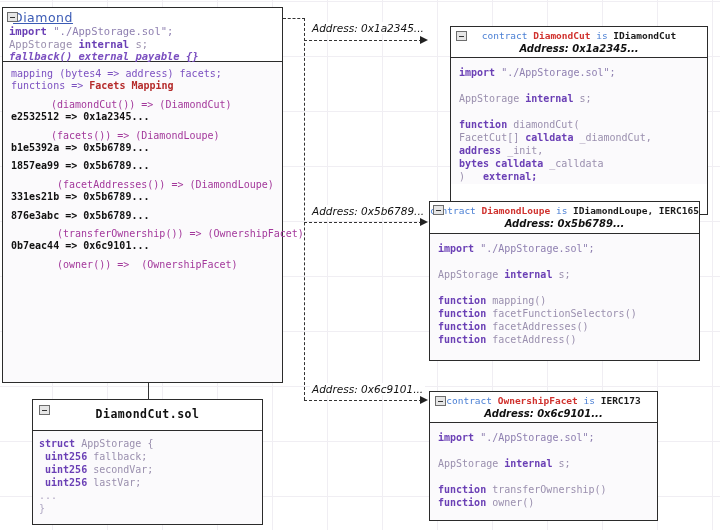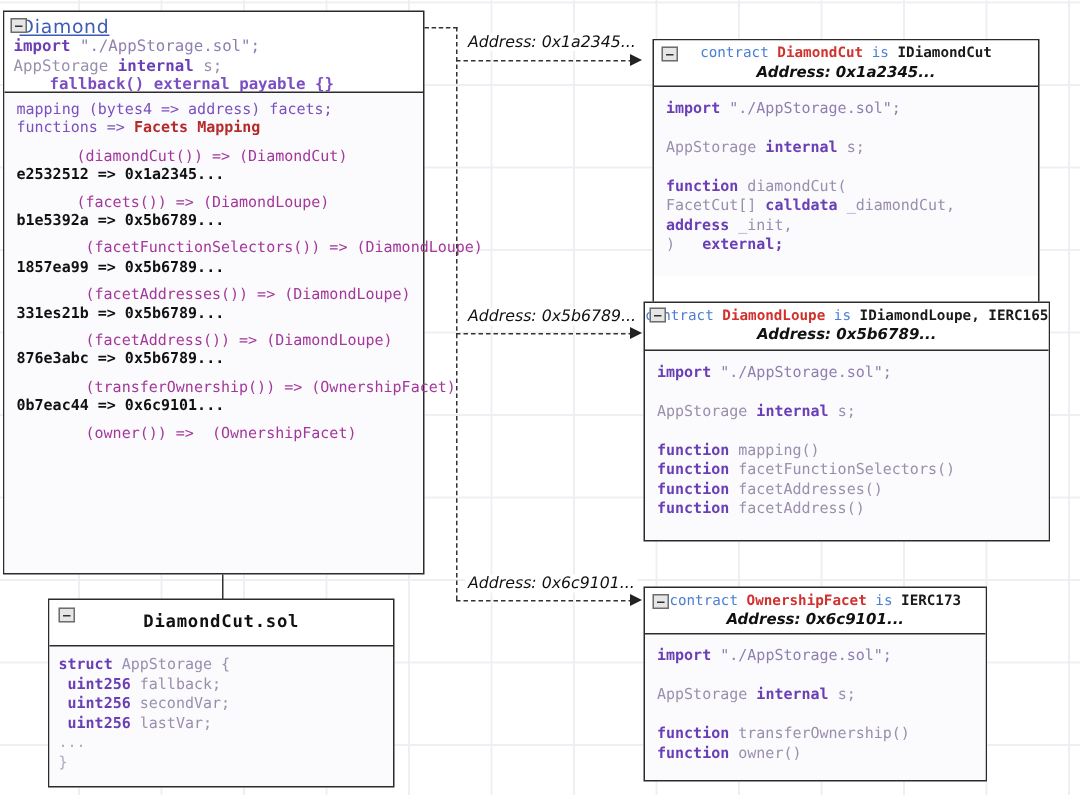--- a/index.html
+++ b/index.html
@@ -54,21 +54,21 @@
   #diamond .bl{font-size:10px;line-height:12.4px;white-space:pre;}
   #diamond .gap{height:6px;}
 
   
   .rnode .hdr{padding-top:3px;text-align:center;}
   .rnode .ct{font-size:9.5px;line-height:12px;white-space:pre;}
   .rnode .addr{font-family:"DejaVu Sans", sans-serif;font-style:italic;font-weight:bold;font-size:10px;color:#111;line-height:13px;}
   .rnode .body{padding:8px 8px 0 8px;}
   .rnode .rl{font-size:10px;line-height:13px;white-space:pre;}
 
-  #dcut{left:435px;top:26px;width:258px;height:189px;}
+  #dcut{left:450px;top:26px;width:258px;height:189px;}
   #dcut .hdr{height:31px;}
   #dcut .body{height:126px;}
 
   #dloupe{left:429px;top:201px;width:271px;height:160px;}
   #dloupe .hdr{height:32px;}
   #dloupe .body{height:126px;}
   #dloupe .ct{font-size:9.5px;}
 
   #ofacet{left:429px;top:391px;width:229px;height:130px;}
   #ofacet .hdr{height:31px;}
@@ -98,41 +98,39 @@
 
 <div id="canvas"></div>
 
 <div class="node" id="diamond">
   <div class="hdr">
     <div class="collapse" style="left:4px;top:4px;"></div>
     <div class="title">Diamond</div>
     <div id="diamond-hdr-lines">
         <div class="hline"><span class="kw">import </span><span class="pl">"./AppStorage.sol";</span></div>
         <div class="hline"><span class="pl2">AppStorage </span><span class="kw">internal </span><span class="pl2">s;</span></div>
-        <div class="hline"><span style="color: rgb(123, 79, 192); font-weight: bold; margin-left: 24px;">fallback() external payable {}</span></div>
+        <div class="hline"><span style="color: rgb(123, 79, 192); font-style: italic; font-weight: bold;">fallback() external payable {}</span></div>
       </div>
   </div>
   <div class="body">
     <div id="diamond-body-lines">
         <div class="bl"><span class="purple">mapping (bytes4 =&gt; address) facets;</span></div>
         <div class="bl"><span class="purple">functions =&gt; </span><span class="red">Facets Mapping</span></div>
         <div class="gap"></div>
         <div class="bl"><span class="mag">(diamondCut()) =&gt; (DiamondCut)</span></div>
         <div class="bl"><span class="dk">e2532512 =&gt; 0x1a2345...</span></div>
         <div class="gap"></div>
         <div class="bl"><span class="mag">(facets()) =&gt; (DiamondLoupe)</span></div>
         <div class="bl"><span class="dk">b1e5392a =&gt; 0x5b6789...</span></div>
         <div class="gap"></div>
-        <div class="bl"><span class="mag"> (facetFunctionSelectors()) =&gt; (DiamondLoupe)</span></div>
         <div class="bl"><span class="dk">1857ea99 =&gt; 0x5b6789...</span></div>
         <div class="gap"></div>
         <div class="bl"><span class="mag"> (facetAddresses()) =&gt; (DiamondLoupe)</span></div>
         <div class="bl"><span class="dk">331es21b =&gt; 0x5b6789...</span></div>
         <div class="gap"></div>
-        <div class="bl"><span class="mag"> (facetAddress()) =&gt; (DiamondLoupe)</span></div>
         <div class="bl"><span class="dk">876e3abc =&gt; 0x5b6789...</span></div>
         <div class="gap"></div>
         <div class="bl"><span class="mag"> (transferOwnership()) =&gt; (OwnershipFacet)</span></div>
         <div class="bl"><span class="dk">0b7eac44 =&gt; 0x6c9101...</span></div>
         <div class="gap"></div>
         <div class="bl"><span class="mag"> (owner()) =&gt;  (OwnershipFacet)</span></div>
       </div>
   </div>
 </div>
 
@@ -143,20 +141,21 @@
     <div class="addr">Address: 0x1a2345...</div>
   </div>
   <div class="body">
       <div class="rl"><span class="kw">import </span><span class="pl">"./AppStorage.sol";</span></div>
       <div class="rl">&nbsp;</div>
       <div class="rl"><span class="pl2">AppStorage </span><span class="kw">internal </span><span class="pl2">s;</span></div>
       <div class="rl">&nbsp;</div>
       <div class="rl"><span class="kw">function </span><span class="pl2">diamondCut(</span></div>
       <div class="rl"><span class="pl2">FacetCut[] </span><span class="kw">calldata </span><span class="pl2">_diamondCut,</span></div>
       <div class="rl"><span class="kw">address </span><span class="pl2">_init,</span></div>
+      <div class="rl"><span class="kw">bytes calldata </span><span class="pl2">_calldata</span></div>
       <div class="rl"><span class="pl2">) </span><span class="kw">  external;</span></div>
     </div>
 </div>
 
 <div class="node rnode" id="dloupe">
   <div class="hdr">
     <div class="collapse" style="left:3px;top:3px;"></div>
     <div class="ct"><span class="blu">contract </span><span class="cred">DiamondLoupe</span><span class="blu"> is </span><span class="blk">IDiamondLoupe, IERC165</span></div>
     <div class="addr">Address: 0x5b6789...</div>
   </div>

